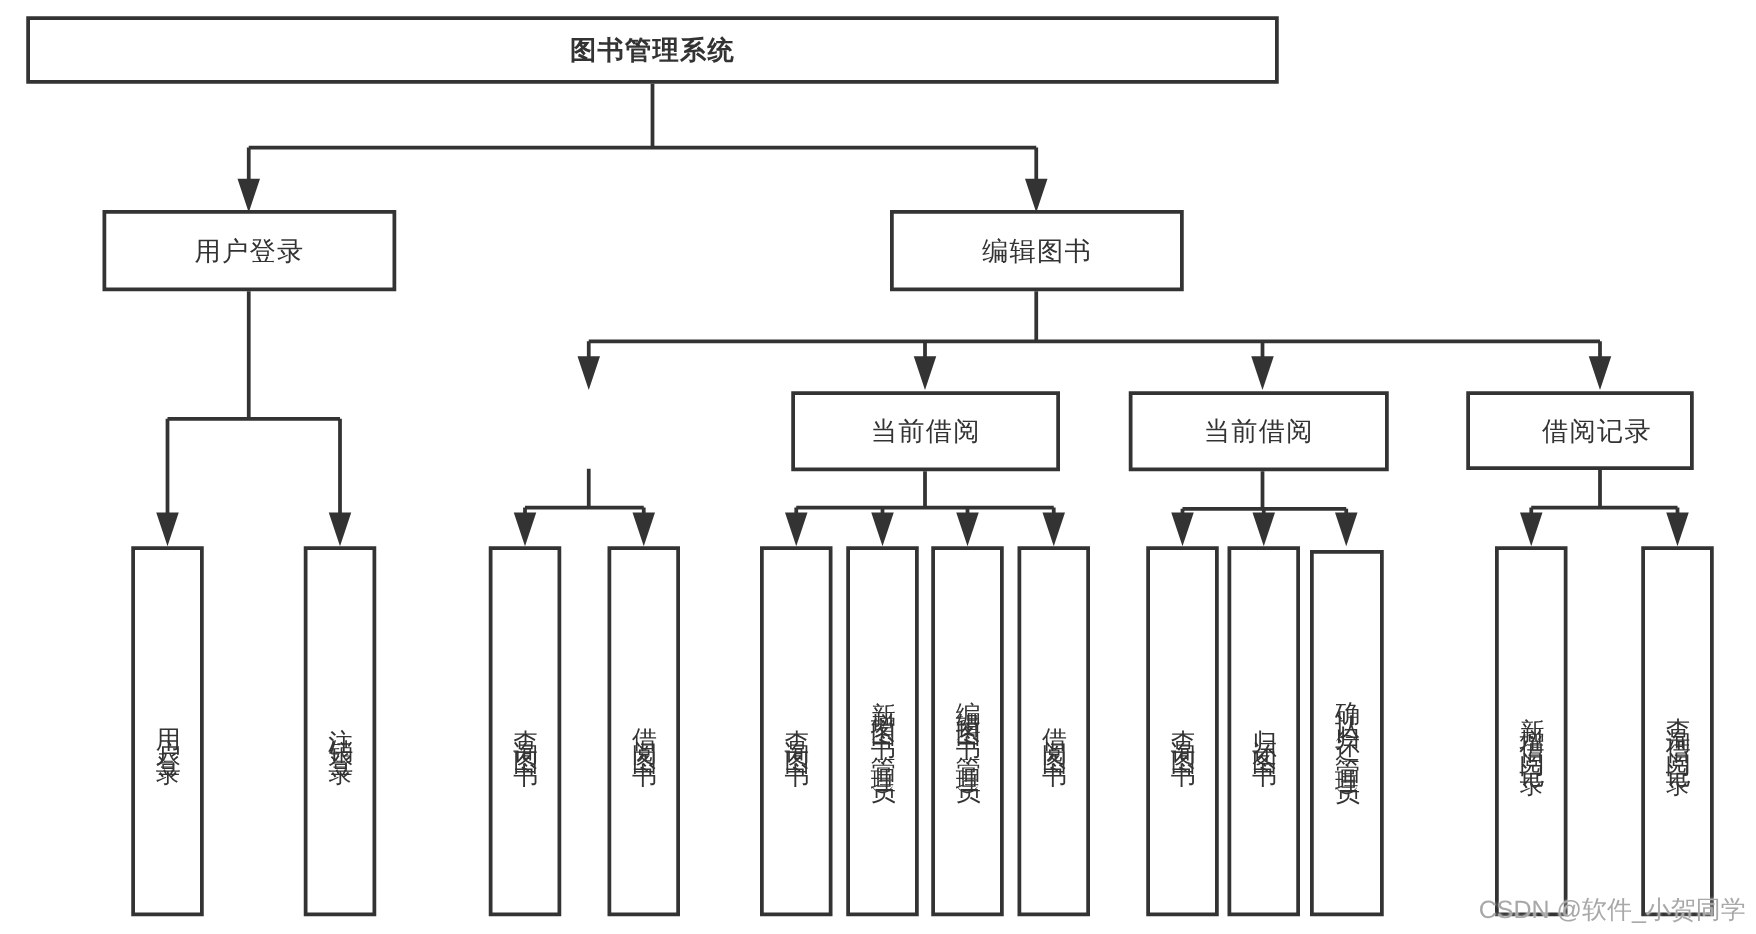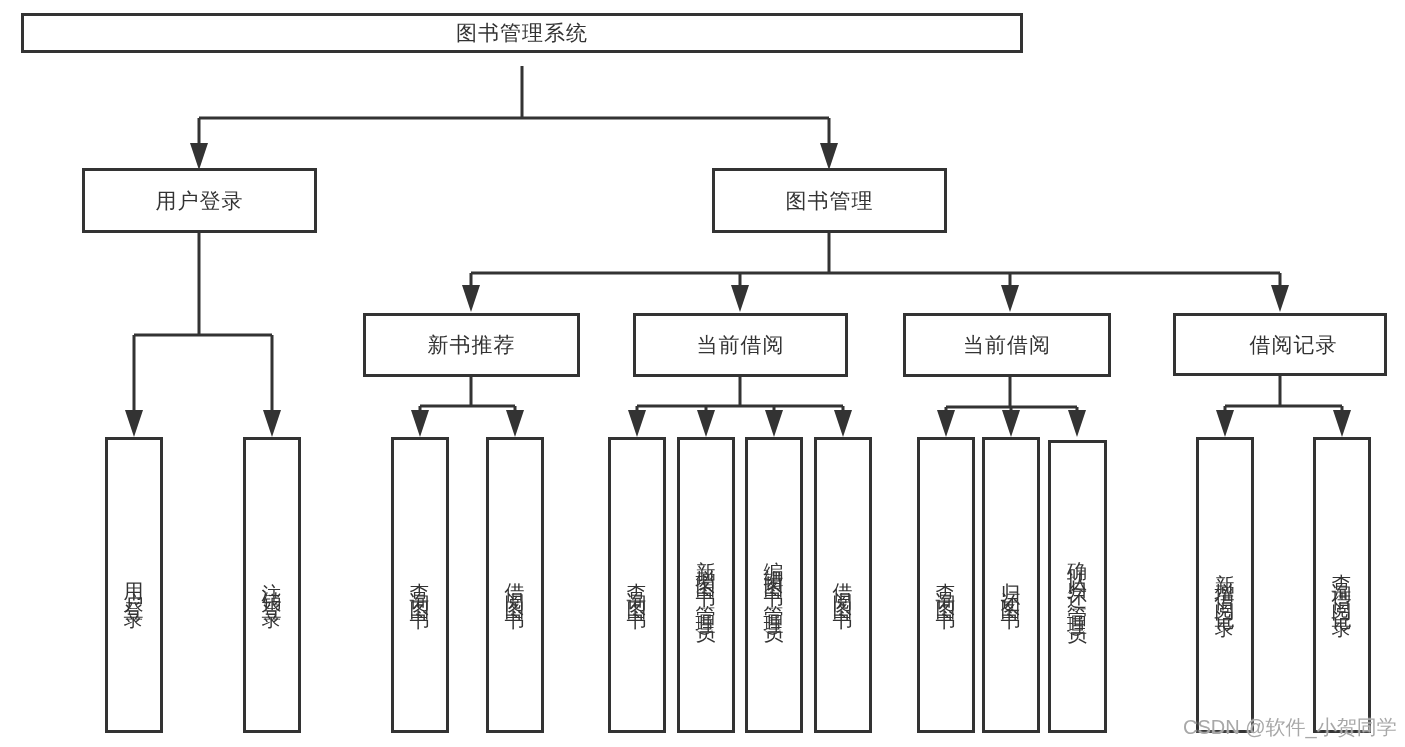--- a/index.html
+++ b/index.html
@@ -93,41 +93,38 @@
     <path d="M1010 375 V407 M946 407 H1077 M946 407 V413 M1011 407 V413 M1077 407 V413"></path>
     <polygon points="937,410 955,410 946,437"></polygon>
     <polygon points="1002,410 1020,410 1011,437"></polygon>
     <polygon points="1068,410 1086,410 1077,437"></polygon>
 
     <path d="M1280 375 V406 M1225 406 H1342 M1225 406 V413 M1342 406 V413"></path>
     <polygon points="1216,410 1234,410 1225,437"></polygon>
     <polygon points="1333,410 1351,410 1342,437"></polygon>
   </svg>
 
-  <div class="node hbox" style="left:21px; top:13px; width:1002px; height:40px;">
+  <div class="node hbox" style="left:21px; top:13px; width:1002px; height:54px;font-weight:bold;">
     <span>图书管理系统</span>
   </div>
 
   <div class="node hbox" style="left:82px; top:168px; width:235px; height:65px;">
     <span>用户登录</span>
   </div>
   <div class="node hbox" style="left:712px; top:168px; width:235px; height:65px;">
-    <span>图书管理</span>
+    <span>编辑图书</span>
   </div>
 
-  <div class="node hbox" style="left:363px; top:313px; width:217px; height:64px;">
-    <span>新书推荐</span>
-  </div>
   <div class="node hbox" style="left:633px; top:313px; width:215px; height:64px;">
     <span>当前借阅</span>
   </div>
   <div class="node hbox" style="left:903px; top:313px; width:208px; height:64px;">
     <span>当前借阅</span>
   </div>
-  <div class="node hbox" style="left:1173px; top:313px; width:214px; height:63px;padding-left:27px;">
+  <div class="node hbox" style="left:1173px; top:313px; width:182px; height:63px;padding-left:27px;">
     <span>借阅记录</span>
   </div>
 
   <div class="node vbox" style="left:105px; top:437px; width:58px; height:296px;">
     <span class="vtext">用户登录</span>
   </div>
   <div class="node vbox" style="left:243px; top:437px; width:58px; height:296px;">
     <span class="vtext">注销登录</span>
   </div>
 

